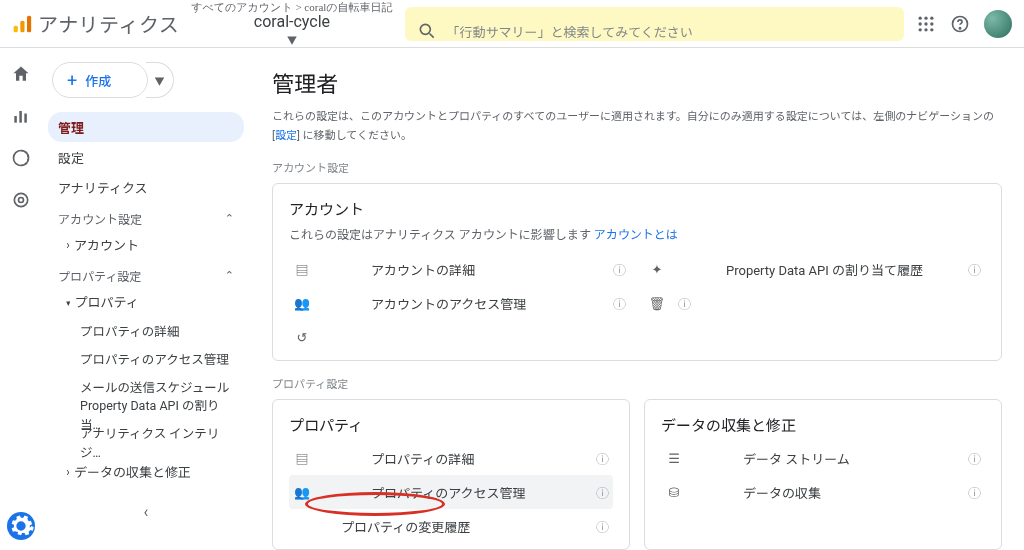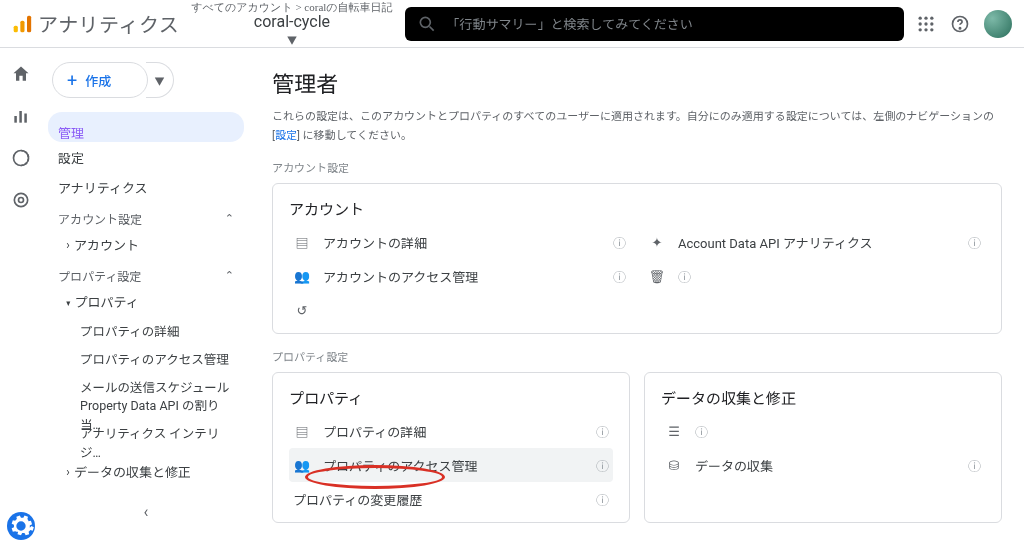--- a/index.html
+++ b/index.html
@@ -7,59 +7,59 @@
 
   
   .header { display: flex; align-items: center; height: 48px; border-bottom: 1px solid #dadce0; padding: 0 12px; gap: 12px; }
   .logo { display: flex; align-items: center; gap: 6px; }
   .logo-icon { width: 20px; height: 20px; }
   .logo-text { font-size: 20px; color: #5f6368; letter-spacing: .5px; }
   .crumbs-wrap { display: flex; flex-direction: column; justify-content: center; line-height: 1.1; }
   .crumbs-small { font-size: 11px; color: #5f6368; font-family: Liberation Serif, serif; }
   .crumbs-big { font-size: 16px; color: #3c4043; display: flex; align-items: center; gap: 4px; flex-direction: column; }
   .dropdown-caret { font-size: 10px; color: #5f6368; }
-  .search { flex: 1; display: flex; align-items: center; background: #000000; border-radius: 6px; height: 34px; max-width: 600px; padding: 0 12px; color: #5f6368; gap: 10px; }
+  .search { flex: 1; display: flex; align-items: flex-end; background: #fef9c3; border-radius: 6px; height: 34px; max-width: 600px; padding: 0 12px; color: #5f6368; gap: 10px; }
   .hdr-right { display: flex; align-items: center; gap: 14px; margin-left: auto; }
   .hdr-icon { width: 20px; height: 20px; color: #5f6368; display: flex; align-items: center; justify-content: center; }
   .avatar { width: 28px; height: 28px; border-radius: 50%; background: radial-gradient(circle at 30% 30%, #7db9a8, #2a6e5b); }
 
   
   .body { display: flex; height: calc(550px - 48px); }
   .rail { width: 42px; display: flex; flex-direction: column; align-items: center; padding-top: 16px; gap: 22px; color: #5f6368; border-right: none; position: relative; }
   .rail .rail-icon { width: 20px; height: 20px; display: flex; align-items: center; justify-content: center; }
   .rail-bottom { position: absolute; bottom: 10px; }
   .rail-gear { width: 28px; height: 28px; border-radius: 50%; background: #1a73e8; color: #fff; display: flex; align-items: center; justify-content: center; }
 
   .sidebar { width: 208px; padding: 10px 6px 0 6px; overflow-y: auto; border-right: none; position: relative; }
   .create-btn { display: flex; align-items: center; gap: 8px; border: 1px solid #dadce0; border-radius: 20px; height: 36px; padding: 0 14px; color: #1a73e8; font-weight: 500; width: 96px; }
   .create-wrap { display: flex; align-items: center; gap: 6px; margin: 4px 0 14px 4px; }
   .create-ext { color: #1a73e8; border: 1px solid #dadce0; border-left: none; border-radius: 0 20px 20px 0; width: 28px; height: 36px; display: flex; align-items: center; justify-content: center; margin-left: -8px; }
   .nav-item { display: flex; align-items: center; height: 30px; padding: 0 10px; border-radius: 14px; color: #3c4043; }
-  .nav-item.active { background: #e8f0fe; color: #8b5cf6; font-weight: 400; align-items: flex-end; }
+  .nav-item.active { background: #e8f0fe; color: #7f1d1d; font-weight: 700; }
   .nav-section-hdr { display: flex; align-items: center; justify-content: space-between; color: #5f6368; font-size: 12px; padding: 8px 10px 2px; }
   .nav-sub { padding-left: 22px; }
   .nav-sub .nav-item { font-size: 12.5px; height: 28px; }
   .expand-caret { font-size: 11px; color: #5f6368; }
   .collapse-arrow { display:flex; justify-content:center; padding:16px 0; }
 
   .main { flex: 1; padding: 18px 22px 16px; overflow-y: auto; background: #fff; }
   .page-title { font-size: 22px; color: #202124; margin-bottom: 10px; }
   .page-desc { font-size: 11px; color: #5f6368; line-height: 1.7; margin-bottom: 14px; }
   .page-desc a, .card-sub a { color: #1a73e8; text-decoration: none; }
   .section-label { font-size: 11px; color: #80868b; margin: 6px 0 8px; }
 
   .card { border: 1px solid #dadce0; border-radius: 6px; padding: 14px 16px 6px; margin-bottom: 14px; }
   .card-title { font-size: 15px; color: #202124; margin-bottom: 6px; }
   .card-sub { font-size: 12px; color: #5f6368; margin-bottom: 10px; }
   .card-cols { display: flex; gap: 14px; }
   .card-col { flex: 1; }
   .row { display: flex; align-items: center; height: 34px; gap: 12px; font-size: 13px; color: #3c4043; border-radius: 4px; padding: 0 4px; }
   .row.selected { background: #f1f3f4; }
   .row-icon { width: 18px; color: #5f6368; display:flex; justify-content:center; }
-  .row-label { flex: 1; white-space: nowrap; overflow: hidden; text-overflow: ellipsis; }
+  .row-label { flex: 1; white-space: nowrap; overflow: hidden; text-overflow: ellipsis; margin-left: 48px; }
   .row-help { color: #9aa0a6; }
   .duo { display: flex; gap: 14px; }
   .duo .card { flex: 1; }
 
   .highlight-oval { position: absolute; border: 3px solid #d93025; border-radius: 50%; pointer-events: none; }
 
   .chev::before { content: "›"; display:inline-block; transform: scaleX(.9); margin-right:4px; }
   .chev.open::before { content: "▾"; font-size:9px; }
 
   svg { width: 100%; height: 100%; }
@@ -224,40 +224,43 @@
 
   <div class="main" style="position:relative">
     <div class="page-title">管理者</div>
     <div class="page-desc">
       <span>これらの設定は、このアカウントとプロパティのすべてのユーザーに適用されます。自分にのみ適用する設定については、左側のナビゲーションの [</span><a href="#">設定</a><span>] に移動してください。</span>
     </div>
 
     <div class="section-label">アカウント設定</div>
     <div class="card">
       <div class="card-title">アカウント</div>
+      <div class="card-sub">
+        <span>これらの設定はアナリティクス アカウントに影響します </span><a href="#">アカウントとは</a>
+      </div>
       <div class="card-cols">
         <div class="card-col">
           <div class="row">
               <span class="row-icon">▤</span>
               <span class="row-label">アカウントの詳細</span>
               <span class="row-help">ⓘ</span>
             </div>
           <div class="row">
               <span class="row-icon">👥</span>
               <span class="row-label">アカウントのアクセス管理</span>
               <span class="row-help">ⓘ</span>
             </div>
           <div class="row">
               <span class="row-icon">↺</span>
             </div>
         </div>
         <div class="card-col">
           <div class="row">
               <span class="row-icon">✦</span>
-              <span class="row-label">Account Data API アナリティクス</span>
+              <span class="row-label">Property Data API の割り当て履歴</span>
               <span class="row-help">ⓘ</span>
             </div>
           <div class="row">
               <span class="row-icon">🗑</span>
               <span class="row-help">ⓘ</span>
             </div>
         </div>
       </div>
     </div>
 
@@ -279,20 +282,21 @@
             <span class="row-label">プロパティの変更履歴</span>
             <span class="row-help">ⓘ</span>
           </div>
 
         <div class="highlight-oval" style="left:32px; top:92px; width:140px; height:24px;"></div>
       </div>
       <div class="card">
         <div class="card-title">データの収集と修正</div>
         <div class="row">
             <span class="row-icon">☰</span>
+            <span class="row-label">データ ストリーム</span>
             <span class="row-help">ⓘ</span>
           </div>
         <div class="row">
             <span class="row-icon">⛁</span>
             <span class="row-label">データの収集</span>
             <span class="row-help">ⓘ</span>
           </div>
 
       </div>
     </div>

